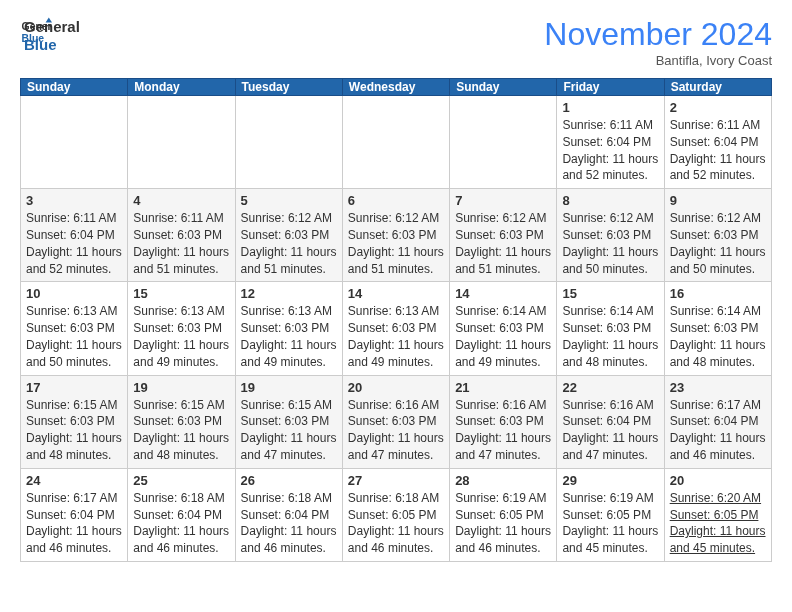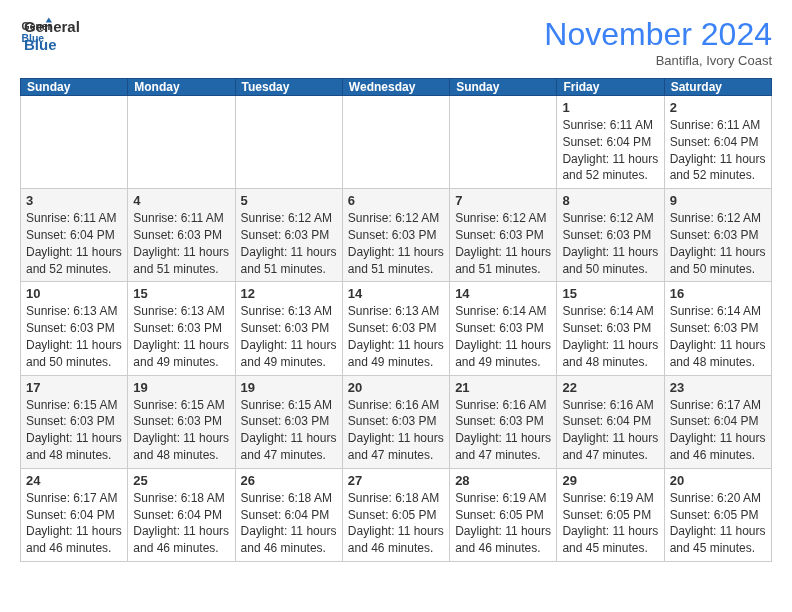--- a/index.html
+++ b/index.html
@@ -336,21 +336,21 @@
           </td>
           <td>
             <span class="day-number">29</span>
             <div class="day-info" style="white-space: pre-line;">Sunrise: 6:19 AM
 Sunset: 6:05 PM
 Daylight: 11 hours
 and 45 minutes.</div>
           </td>
           <td>
             <span class="day-number">20</span>
-            <div class="day-info" style="white-space: pre-line;">Sunrise: 6:20 AM
+            <div class="day-info" style="white-space: pre-line; text-decoration: underline;">Sunrise: 6:20 AM
 Sunset: 6:05 PM
 Daylight: 11 hours
 and 45 minutes.</div>
           </td>
         </tr>
       </tbody>
   </table>
 </div>
 
 </body></html>

